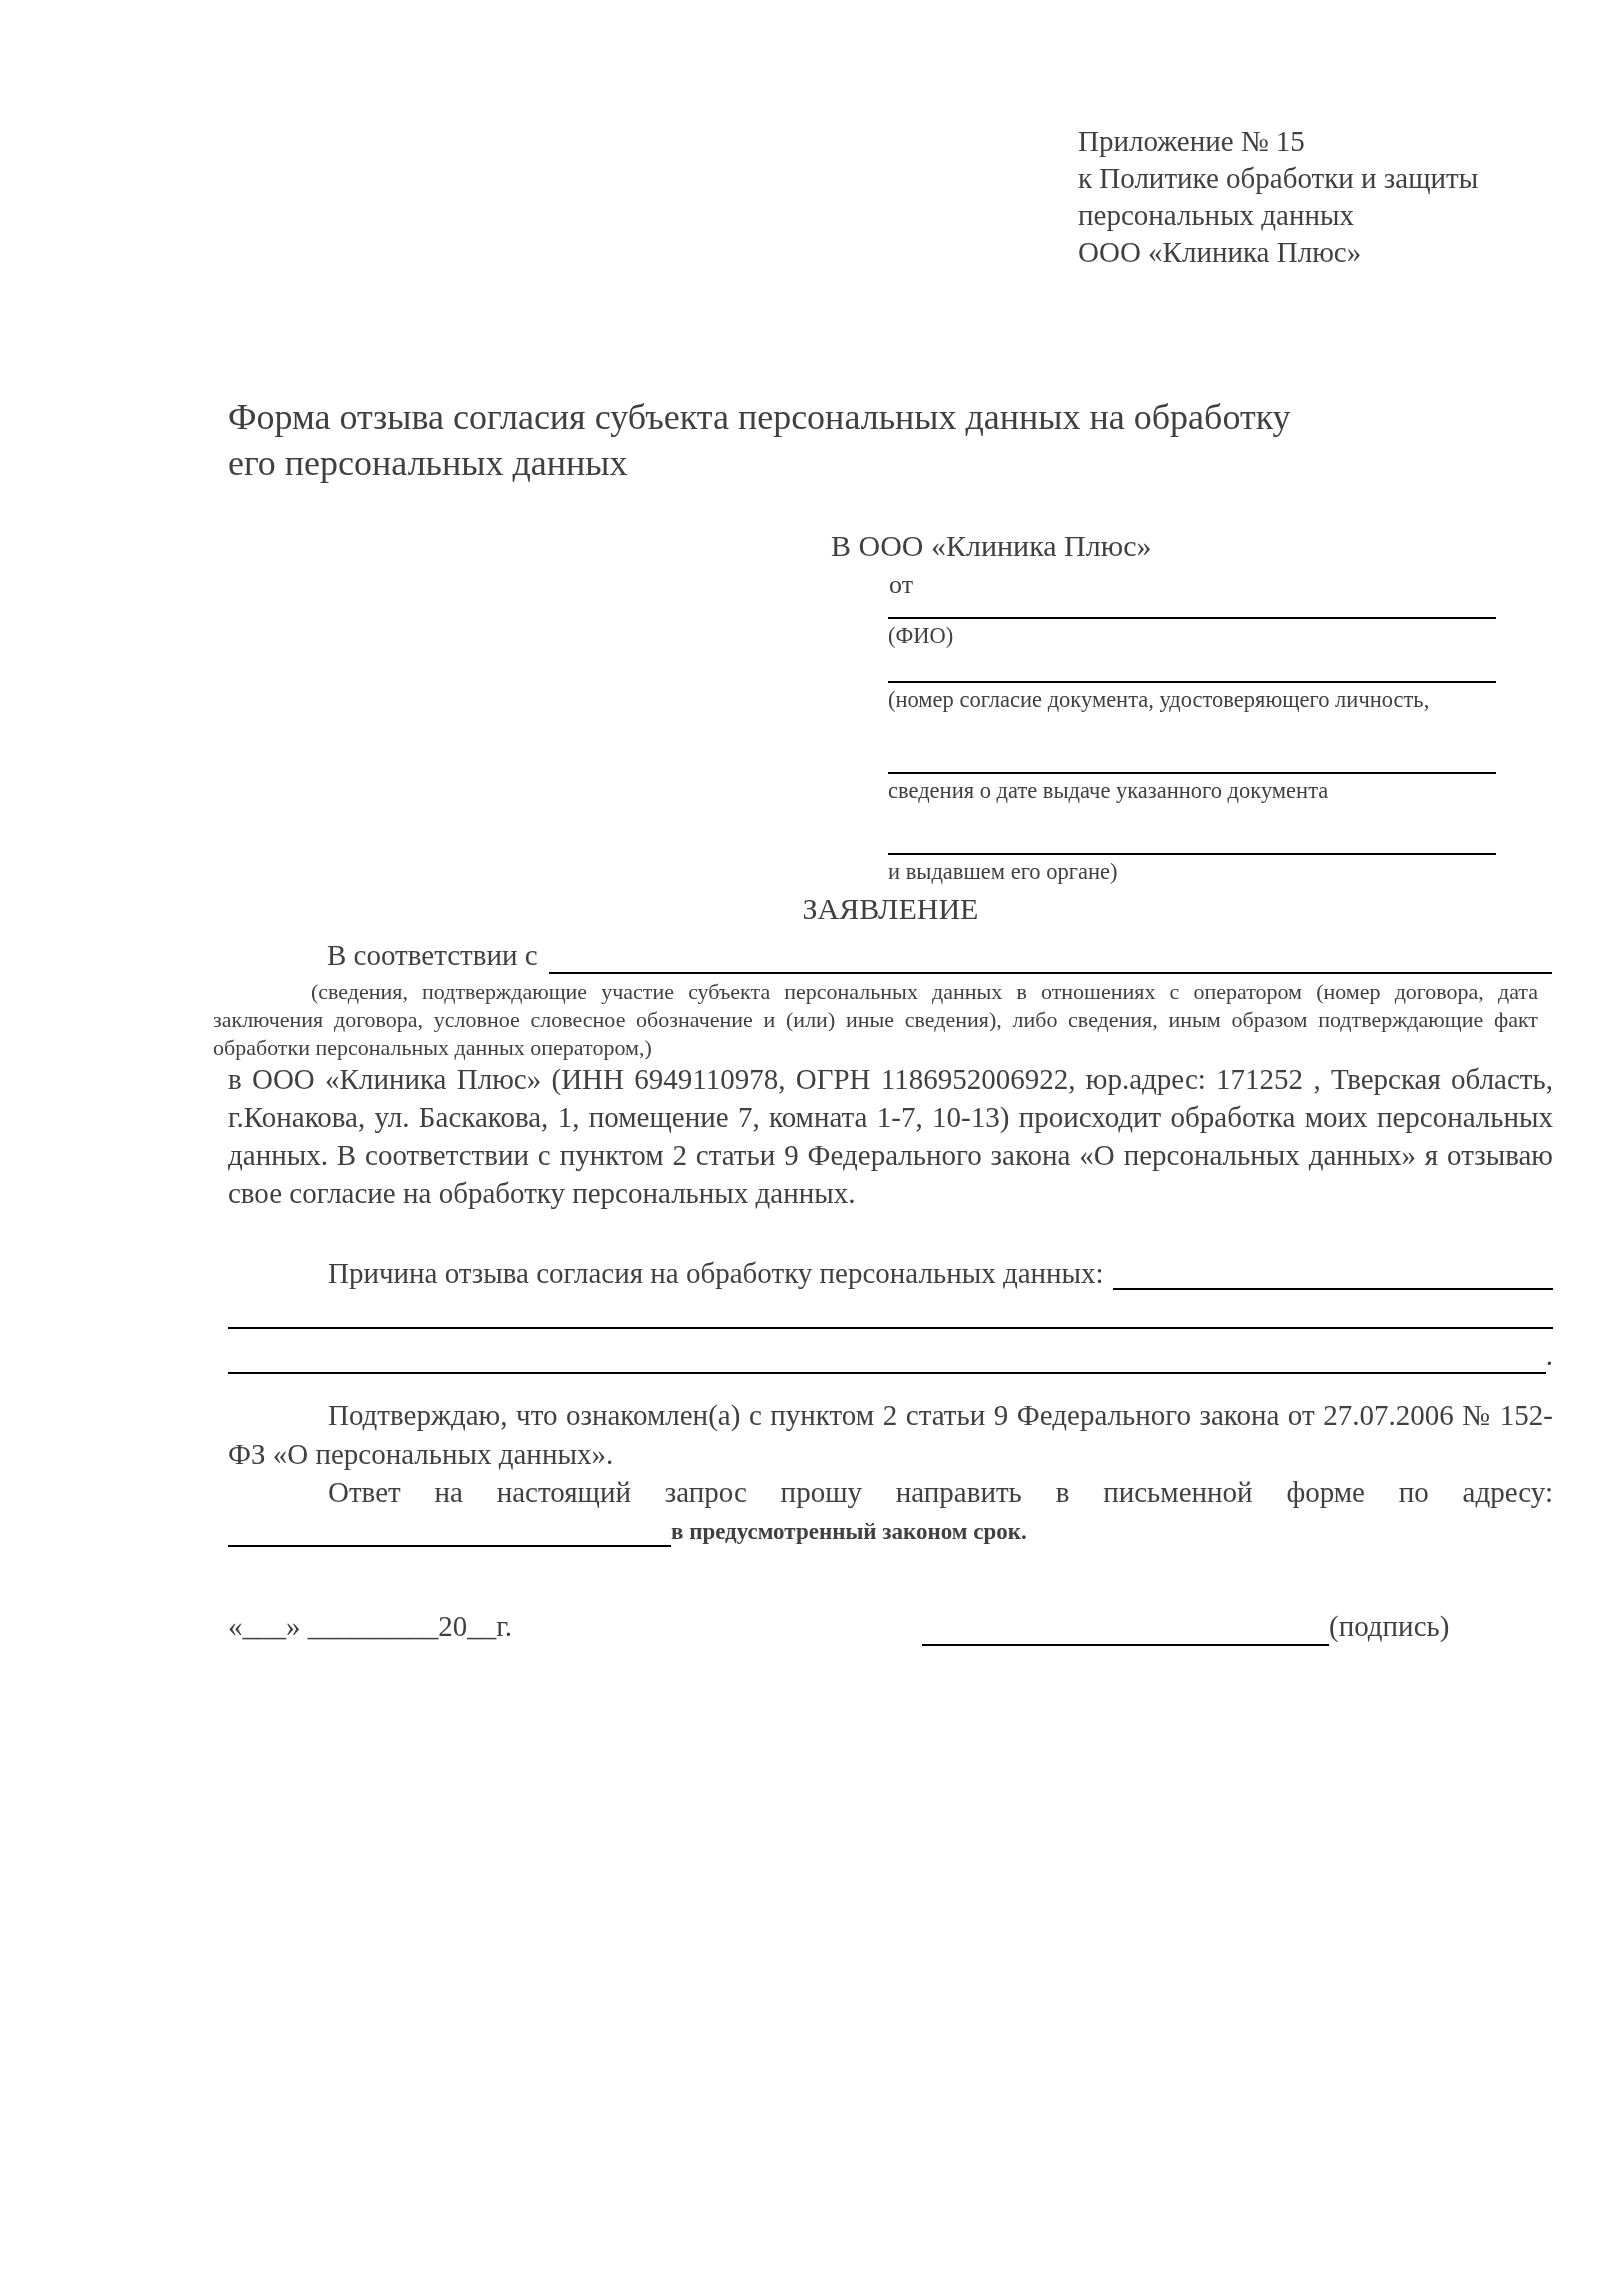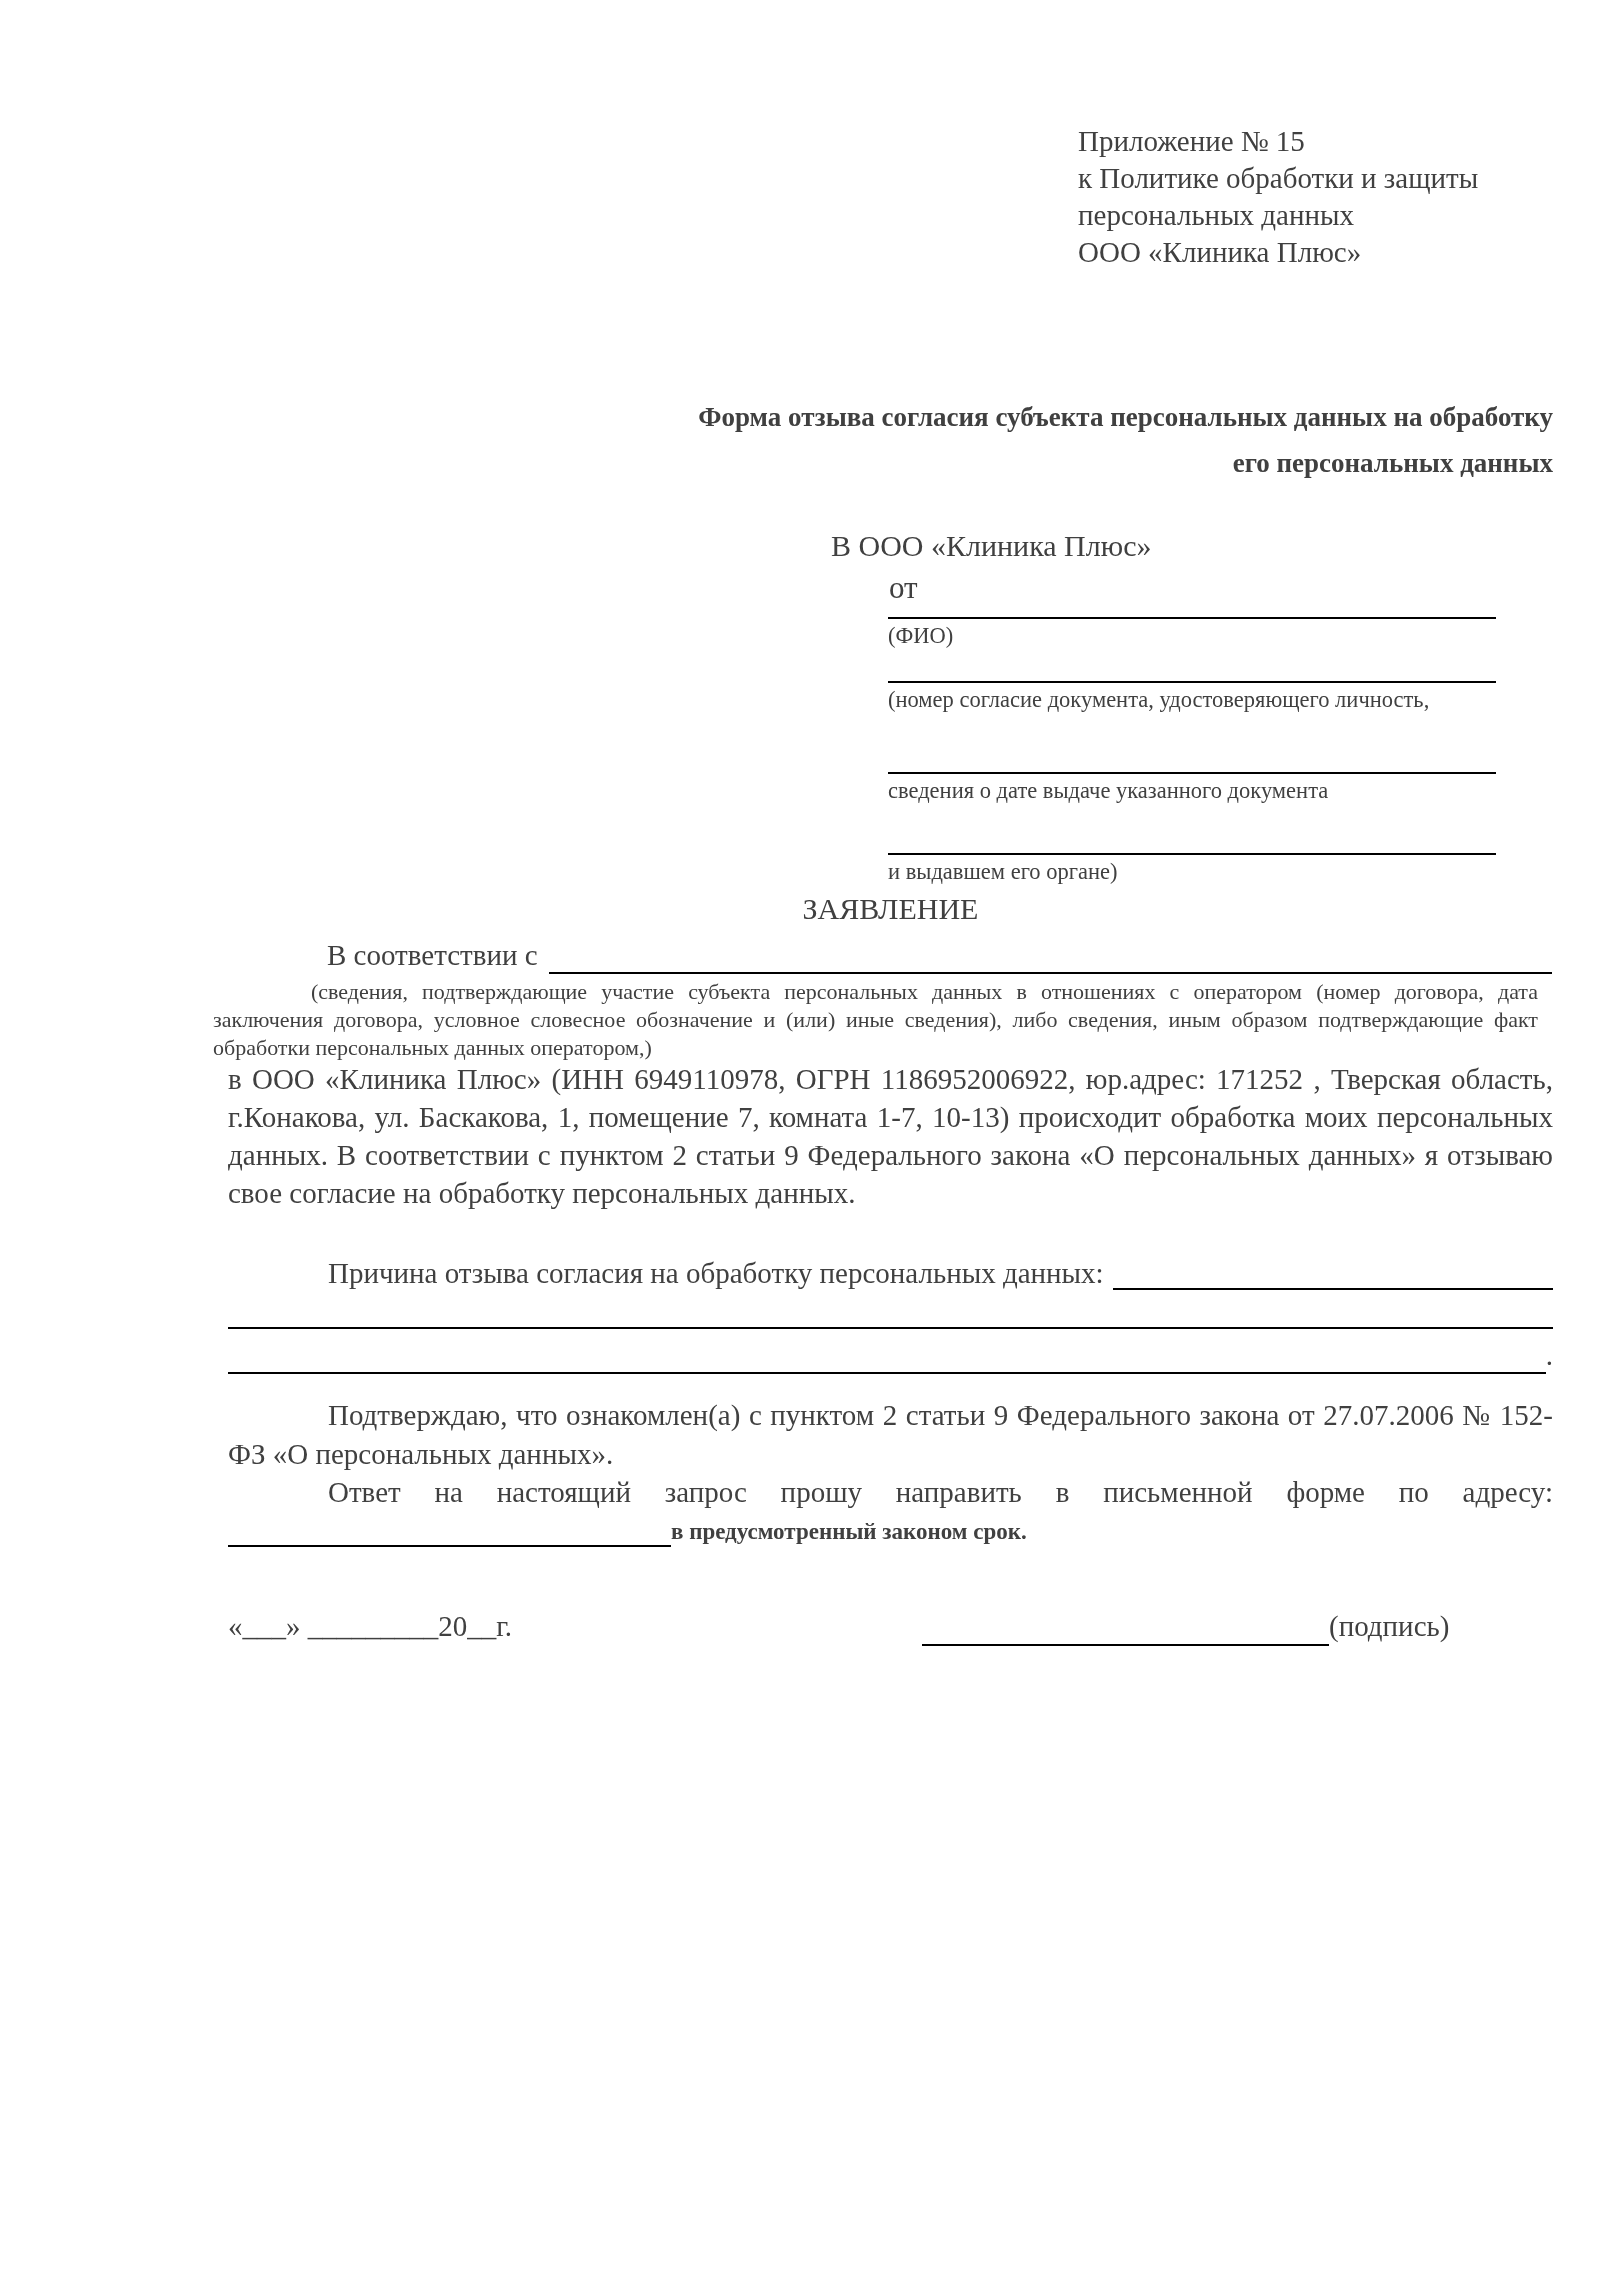--- a/index.html
+++ b/index.html
@@ -26,29 +26,29 @@
     line-height: 37px;
     text-align: left;
     white-space: nowrap;
   }
 
   
   .doc-title {
     left: 228px;
     top: 394px;
     width: 1325px;
-    font-size: 27px;
-    font-weight: bold;
+    font-size: 36px;
+    font-weight: normal;
     line-height: 46px;
-    text-align: right;
+    text-align: left;
   }
 
   
   .addr-to   { left: 831px; top: 529px; font-size: 30px; white-space: nowrap; }
-  .addr-from { left: 889px; top: 570px; font-size: 31px; }
+  .addr-from { left: 889px; top: 570px; font-size: 26px; }
 
   .field {
     left: 888px;
     width: 608px;
   }
   .field .rule-line {
     border-top: 2px solid #000;
     height: 0;
   }
   .field .caption {

